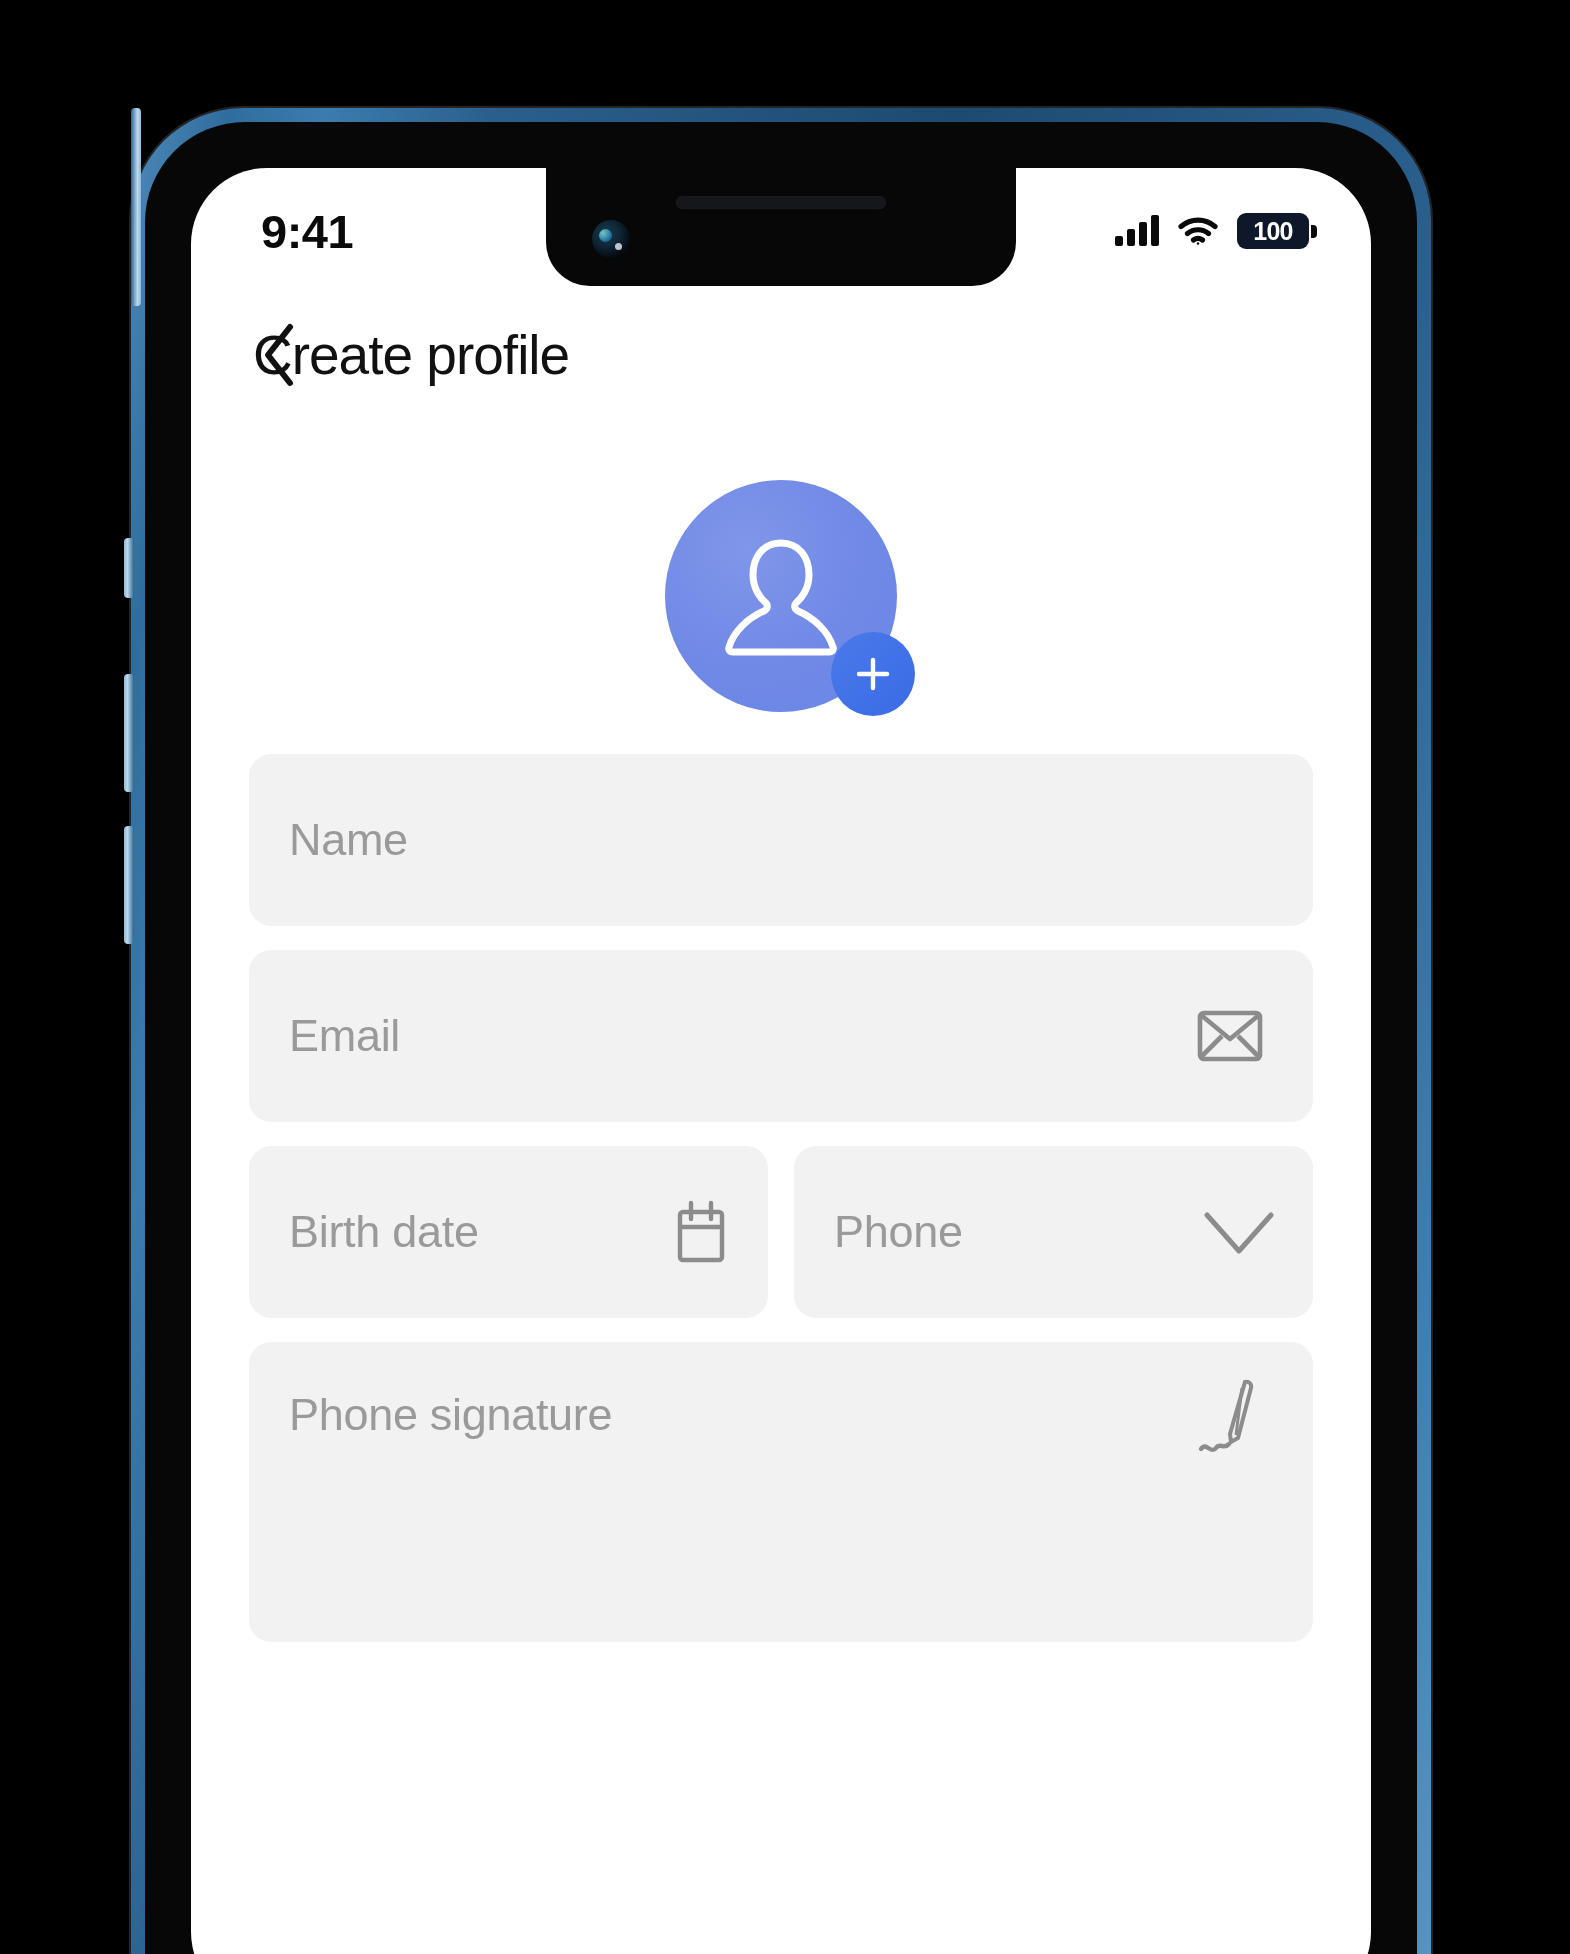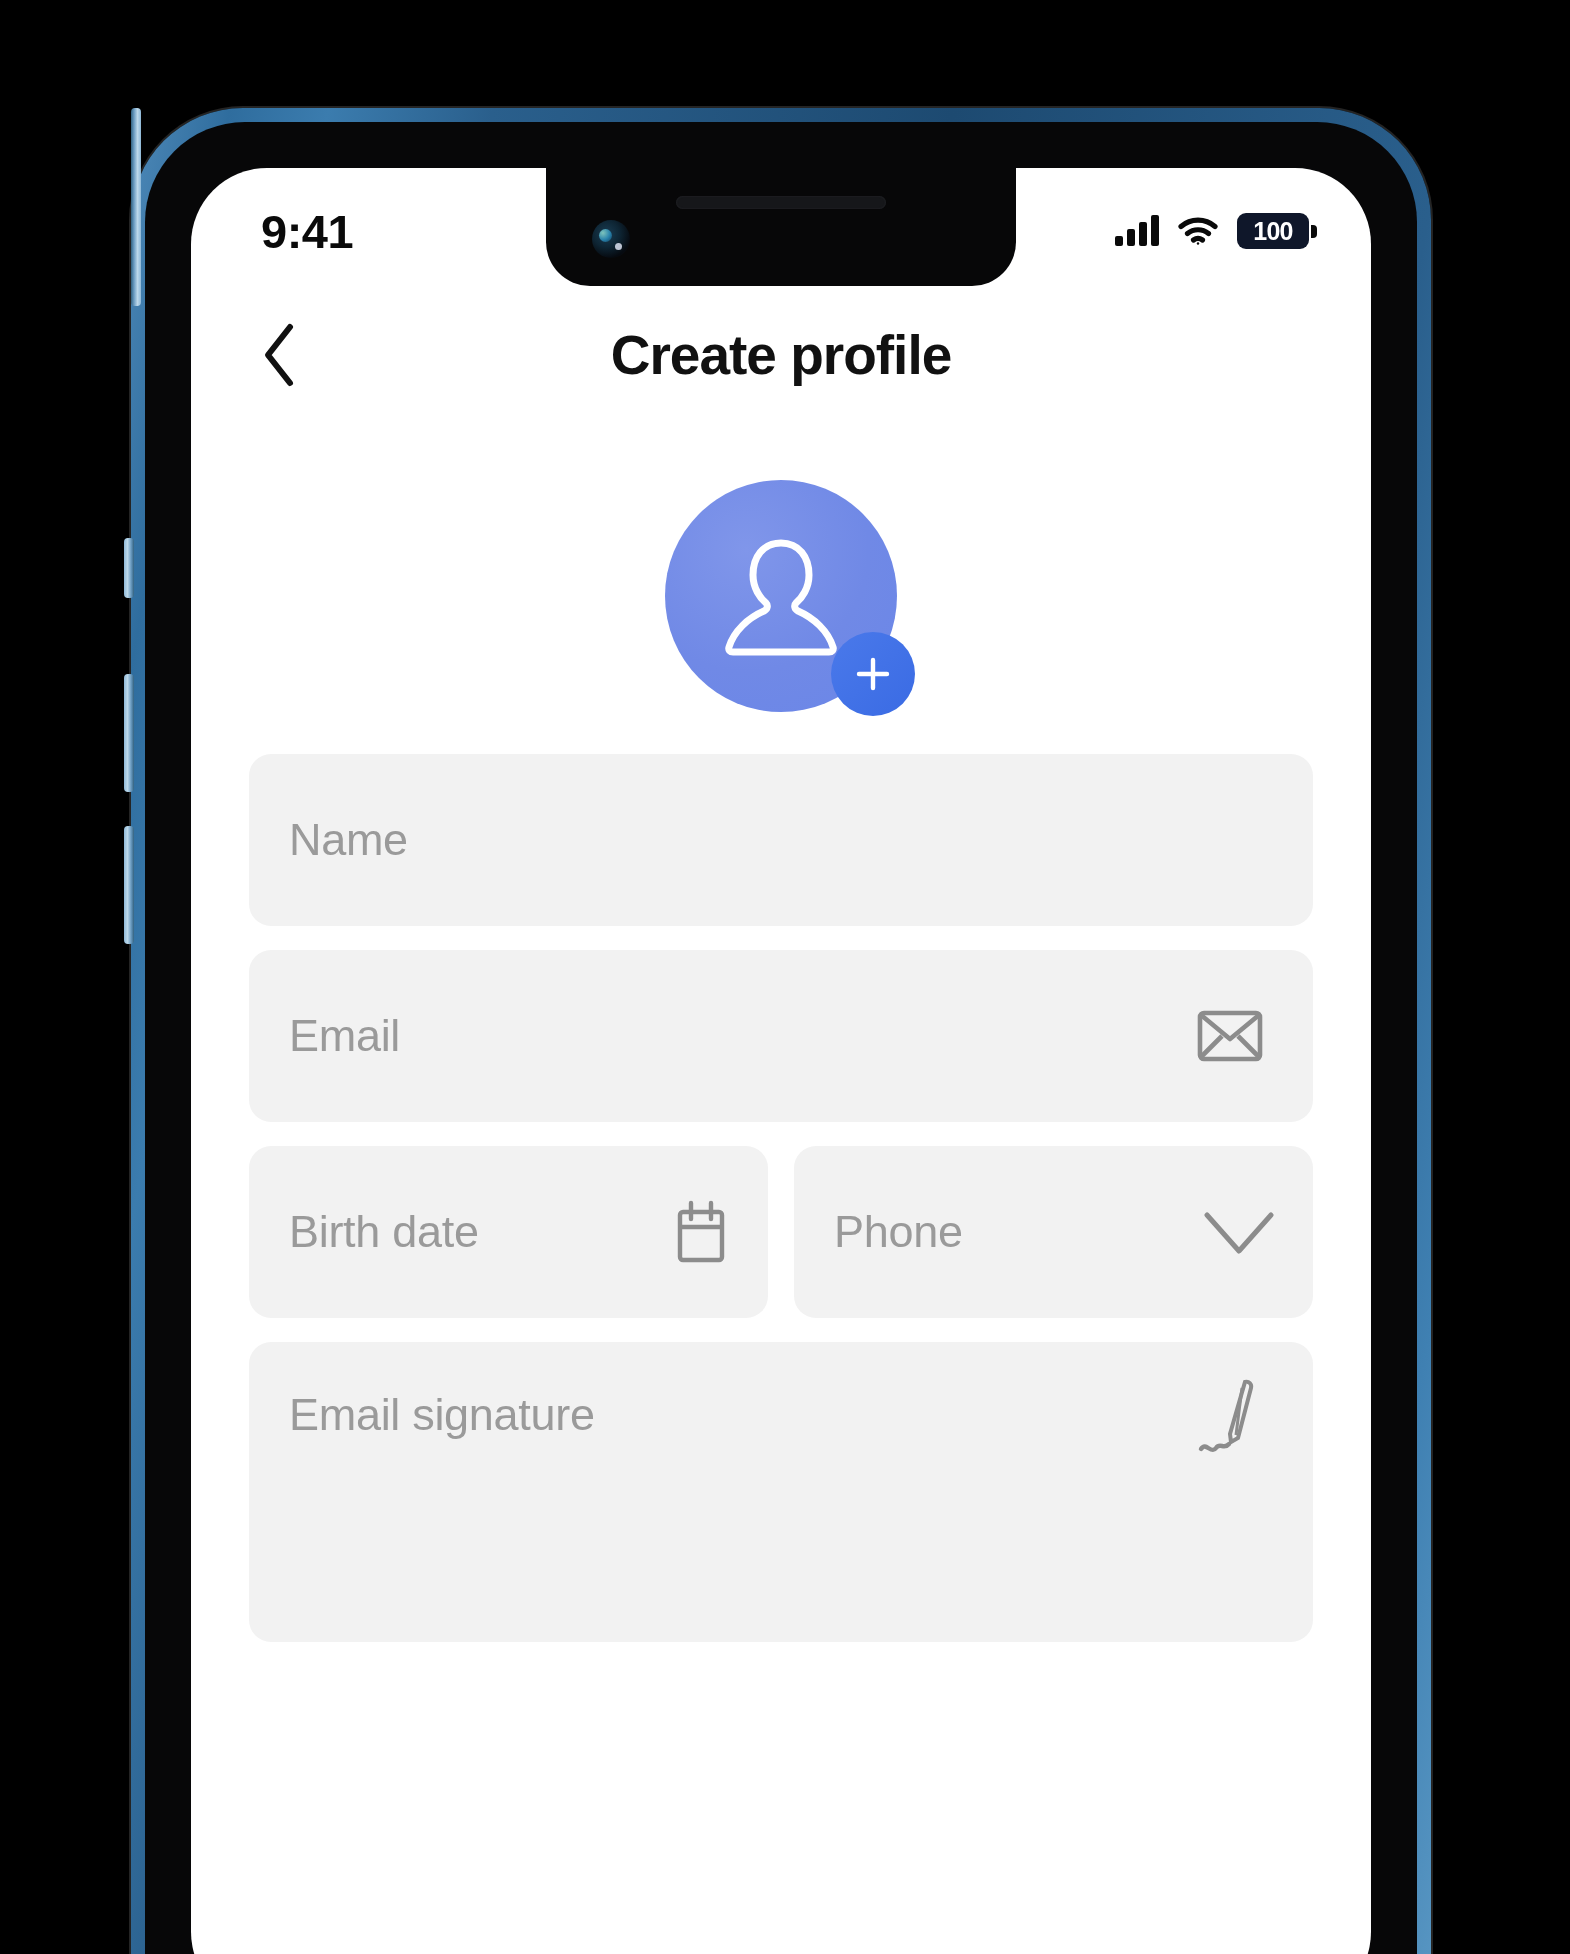--- a/index.html
+++ b/index.html
@@ -200,23 +200,22 @@
     left: 58px;
     width: 62px;
     height: 62px;
     display: flex;
     align-items: center;
     justify-content: center;
     cursor: pointer;
   }
   .page-title {
     width: 100%;
-    text-align: center;
     font-size: 55px;
-    font-weight: 700;
+    font-weight: 400;
     color: #111111;
     letter-spacing: -1px;
   }
 
   
   .avatar-wrap {
     position: relative;
     height: 300px;
     display: flex;
     align-items: center;
@@ -392,21 +391,21 @@
               <span class="ph">Phone</span>
               <span class="ic">
                 <svg width="76" height="50" viewBox="0 0 76 50">
                   <path d="M6 8 L38 44 L70 8" fill="none" stroke="#8c8c8c" stroke-width="5" stroke-linecap="round" stroke-linejoin="round"></path>
                 </svg>
               </span>
             </div>
           </div>
 
           <div class="field field-signature">
-            <span class="ph">Email signature</span>
+            <span class="ph">Phone signature</span>
             <span class="ic">
               <svg width="70" height="86" viewBox="0 0 70 86">
                 <path d="M52 6 C56 5 59 8 58 12 L45 62 L38 66 L37 58 Z" fill="none" stroke="#8c8c8c" stroke-width="4"></path>
                 <path d="M49 12 L43 59" stroke="#8c8c8c" stroke-width="3"></path>
                 <path d="M8 73 C13 65 18 79 23 72 C27 66 31 74 36 68" fill="none" stroke="#8c8c8c" stroke-width="4.4" stroke-linecap="round"></path>
               </svg>
             </span>
           </div>
 
         </div>

